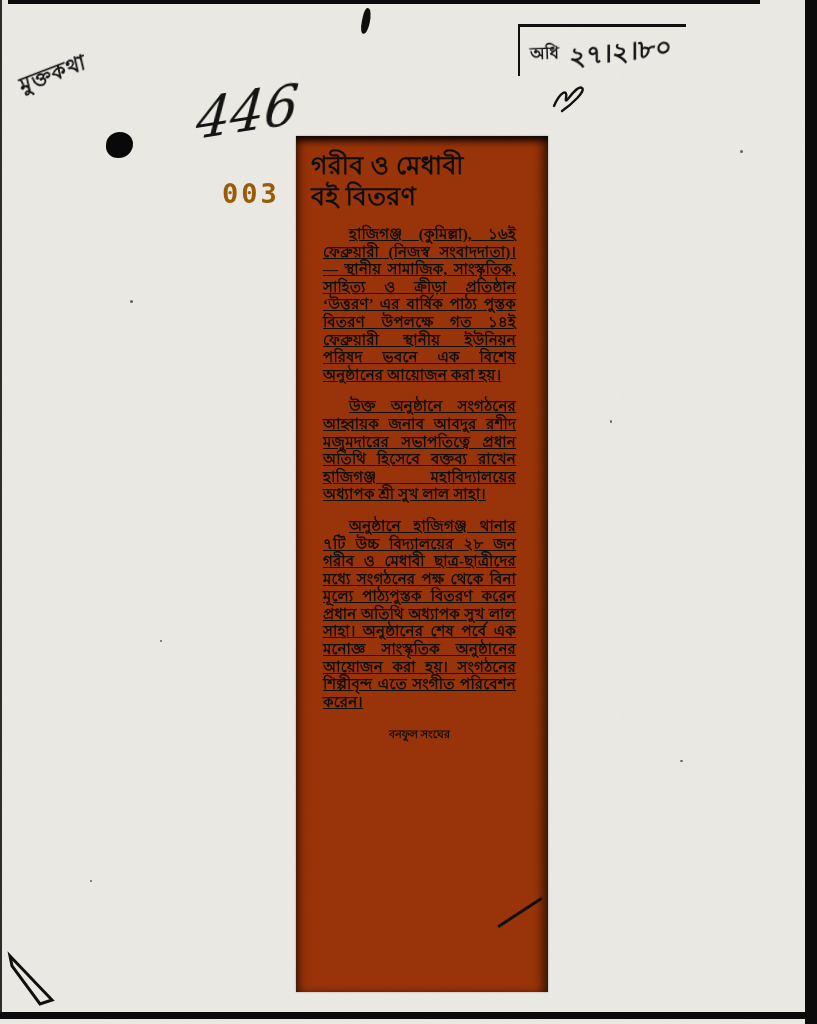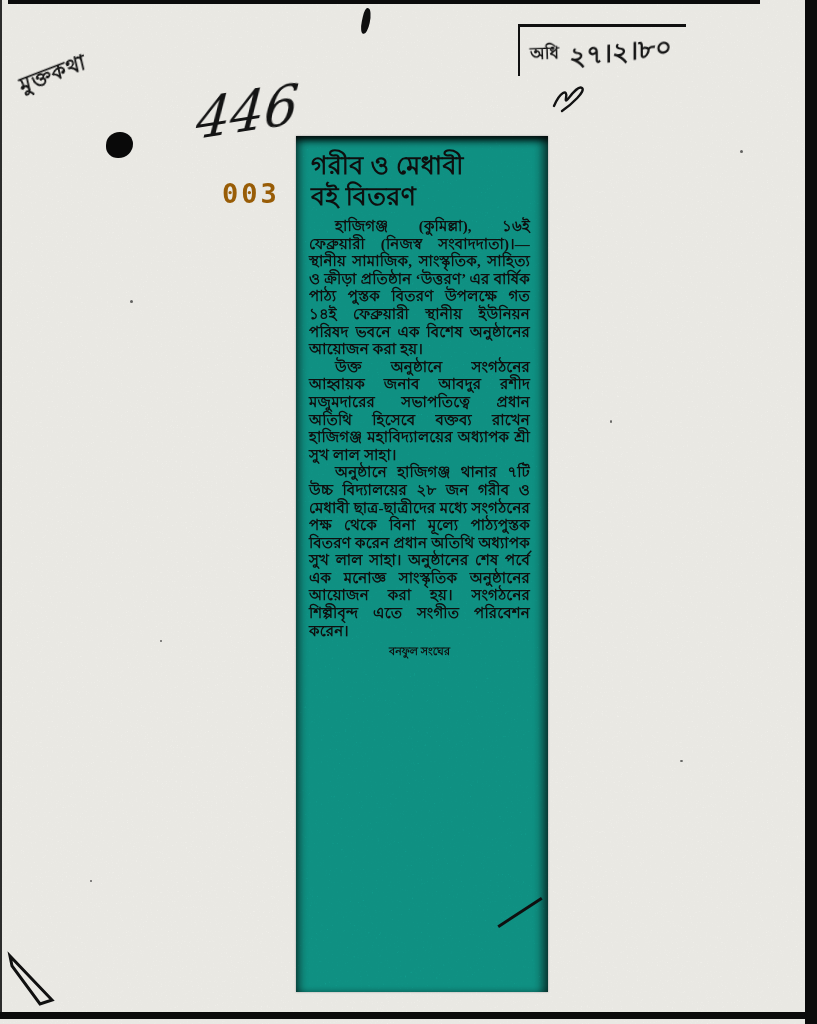--- a/index.html
+++ b/index.html
@@ -45,40 +45,40 @@
     border-top:3px solid #111; border-left:2px solid #111;
     display:flex; align-items:center; gap:10px; padding:4px 0 0 10px; box-sizing:border-box;
   }
   .date-label { font-size:17px; font-weight:bold; transform:rotate(-2deg); filter:blur(.3px); }
   .date-value { font-size:26px; font-weight:bold; transform:rotate(-6deg) skewX(-6deg); filter:blur(.3px); }
   .squiggle { position:absolute; left:548px; top:78px; }
 
   
   .clipping {
     position:absolute; left:296px; top:136px; width:252px; height:856px;
-    background:#14b8a6; box-sizing:border-box; padding:12px 18px 0 13px;
+    background:#c2410c; box-sizing:border-box; padding:12px 18px 0 13px;
     box-shadow:
       inset 7px 0 9px -4px rgba(10,10,10,.65),
       inset -9px 0 10px -4px rgba(10,10,10,.7),
       inset 0 10px 7px -5px rgba(5,5,5,.9),
       0 0 2px rgba(0,0,0,.3);
     overflow:hidden;
     color:#121212;
   }
   .clip-noise { position:absolute; left:0; top:0; pointer-events:none; }
   .headline {
     font-size:25px; line-height:31px; font-weight:bold; letter-spacing:.5px;
     filter:blur(.4px); margin:2px 0 6px 2px;
   }
   .headline div { white-space:nowrap; }
   .body-text {
     font-size:15px; line-height:17.6px; font-weight:bold; letter-spacing:.2px;
     text-align:justify; filter:blur(.35px);
   }
-  .body-text p { margin:0; text-indent:26px; }
+  .body-text p { margin:14px; text-indent:26px;text-decoration:underline; }
   .subhead {
     text-align:center; font-weight:bold; font-size:11px; line-height:18px;
     margin:2px 0; filter:blur(.35px);
   }
   .endmark {
     display:inline-block; width:132px; height:2px; margin-left:6px;
     border-bottom:2px dashed #1d1d1d; vertical-align:middle;
   }
   .slash {
     position:absolute; right:2px; bottom:78px; width:52px; height:3px;

